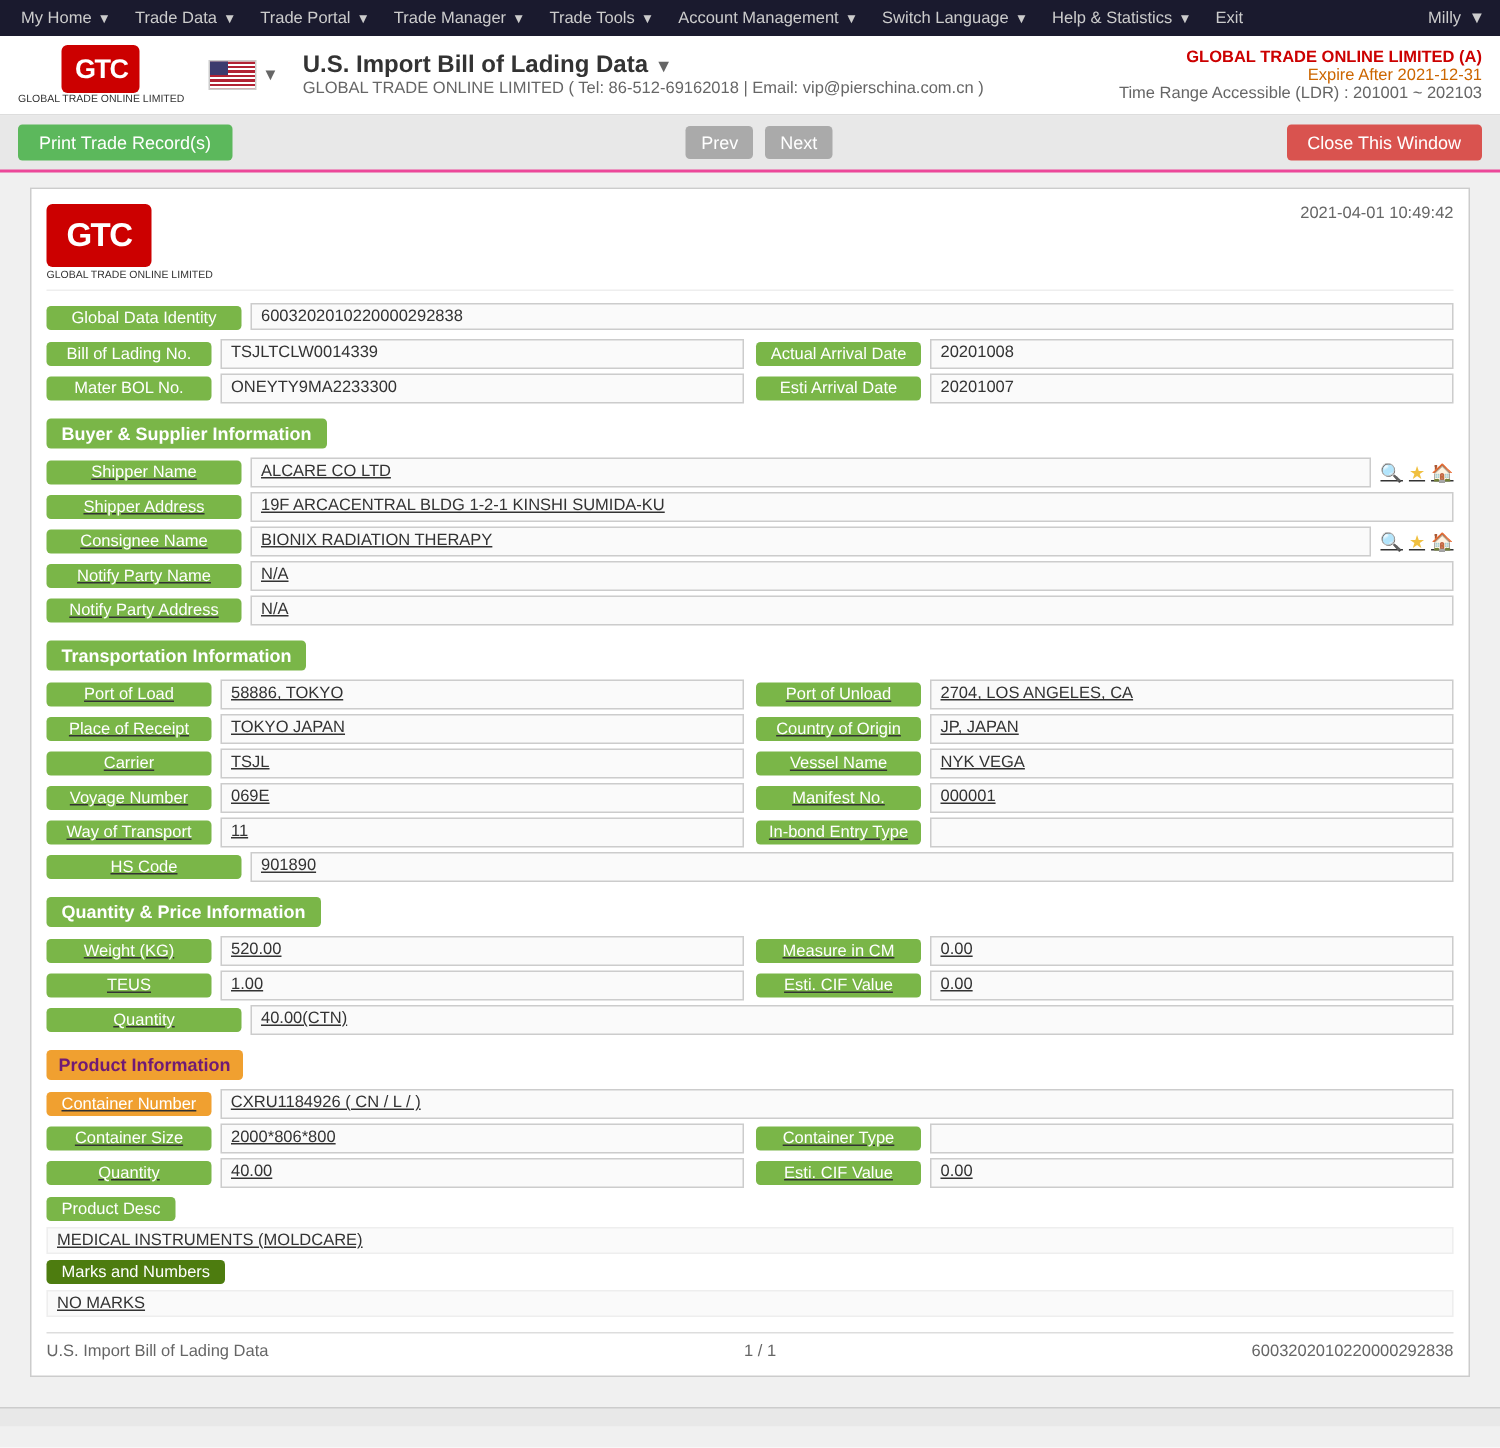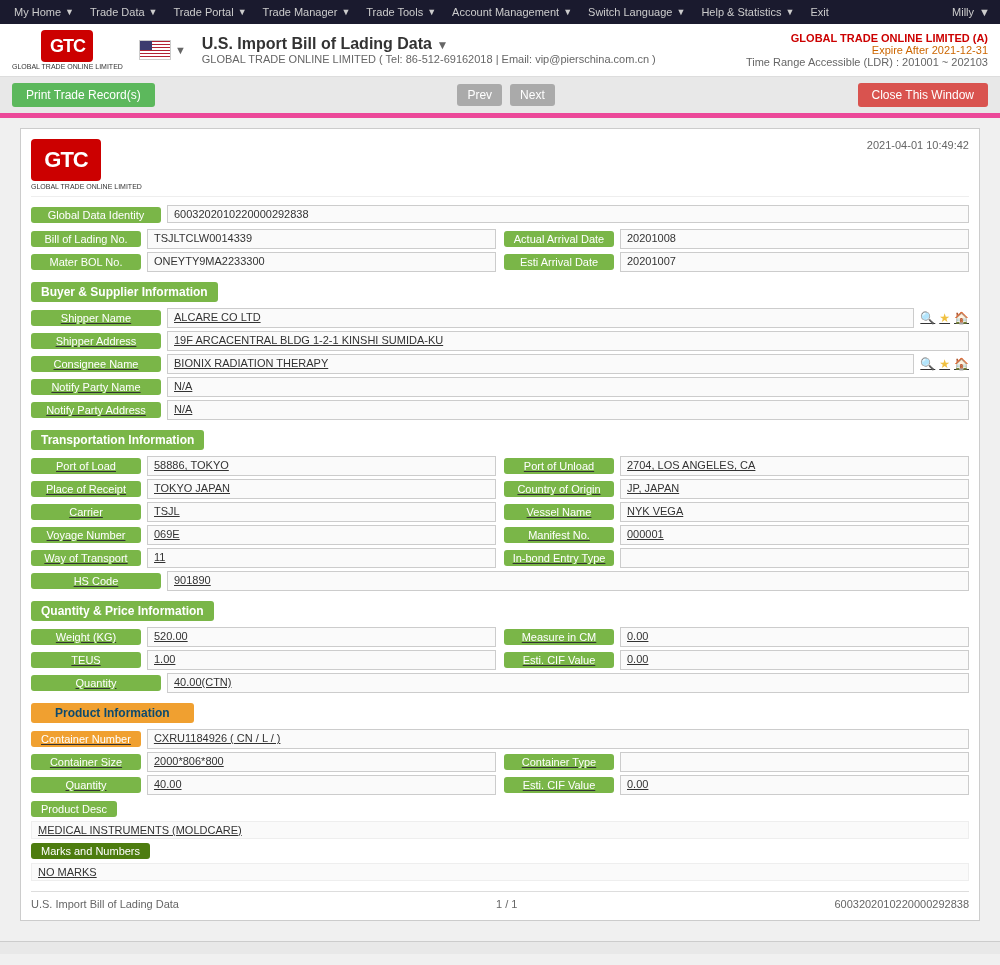--- a/index.html
+++ b/index.html
@@ -17,40 +17,40 @@
     .flag-area { display: flex; align-items: center; margin-right: 16px; }
     .title-area { flex: 1; }
     .title-main { font-size: 16px; font-weight: bold; color: #333; }
     .title-sub { font-size: 11px; color: #666; }
     .account-info { text-align: right; font-size: 11px; }
     .account-info .company { color: #cc0000; font-weight: bold; }
     .account-info .expire { color: #cc6600; }
     .account-info .range { color: #666; }
 
     
-    .action-bar { background: #e8e8e8; padding: 6px 12px; display: flex; align-items: center; gap: 8px; border-bottom: 5px solid #ec4899; }
+    .action-bar { background: #e8e8e8; padding: 6px 12px; display: flex; align-items: center; gap: 8px; border-bottom: 2px solid #ec4899; }
     .btn-green { background: #5cb85c; color: #fff; border: none; padding: 5px 14px; border-radius: 3px; cursor: pointer; font-size: 12px; }
     .btn-gray { background: #aaa; color: #fff; border: none; padding: 4px 10px; border-radius: 3px; cursor: pointer; font-size: 12px; }
     .btn-red { background: #d9534f; color: #fff; border: none; padding: 5px 14px; border-radius: 3px; cursor: pointer; font-size: 12px; }
 
     
     .main-content { padding: 10px 20px; }
 
     
     .record-card { background: #fff; border: 1px solid #ccc; margin-bottom: 10px; padding: 10px; }
 
     
     .card-header { display: flex; justify-content: space-between; align-items: flex-start; margin-bottom: 8px; padding-bottom: 6px; border-bottom: 1px solid #eee; }
     .card-logo { text-align: center; }
     .card-timestamp { font-size: 11px; color: #666; }
 
     
     .section { margin-bottom: 10px; text-decoration: underline; }
     .section-title { background: #7ab648; color: #fff; padding: 3px 10px; font-size: 12px; font-weight: bold; border-radius: 3px; display: inline-block; margin-bottom: 6px; }
-    .section-title-orange { background: #f0a030; color: #0c4a6e; padding: 3px 24px; font-size: 12px; font-weight: bold; border-radius: 3px; display: inline-block; margin-bottom: 6px; }
+    .section-title-orange { background: #f0a030; color: #701a75; padding: 3px 8px; font-size: 12px; font-weight: bold; border-radius: 3px; display: inline-block; margin-bottom: 6px; }
 
     
     .field-row { display: flex; margin-bottom: 3px; align-items: center; }
     .field-label { background: #7ab648; color: #fff; padding: 2px 8px; border-radius: 3px; font-size: 11px; min-width: 130px; text-align: center; margin-right: 6px; flex-shrink: 0; }
     .field-value { border: 1px solid #ccc; padding: 2px 6px; flex: 1; background: #fafafa; font-size: 11px; min-height: 20px; }
     .field-icons { display: flex; gap: 4px; margin-left: 6px; }
     .icon-search { color: #888; cursor: pointer; }
     .icon-star { color: #f0c040; cursor: pointer; }
     .icon-home { color: #7ab648; cursor: pointer; }
 

